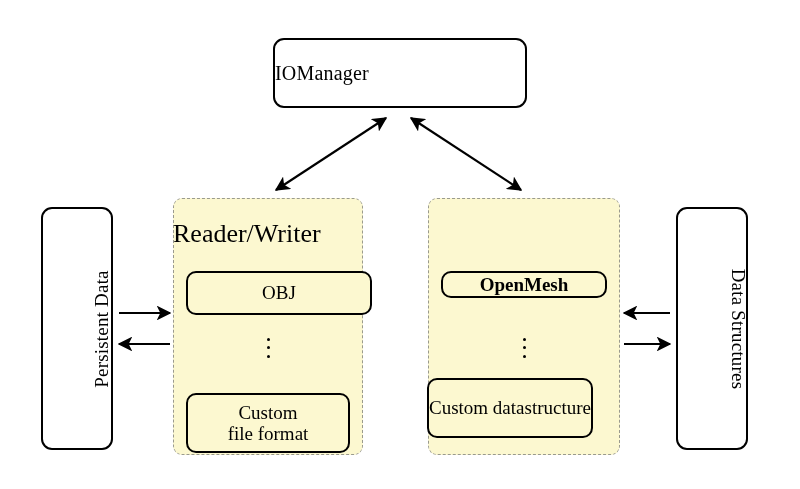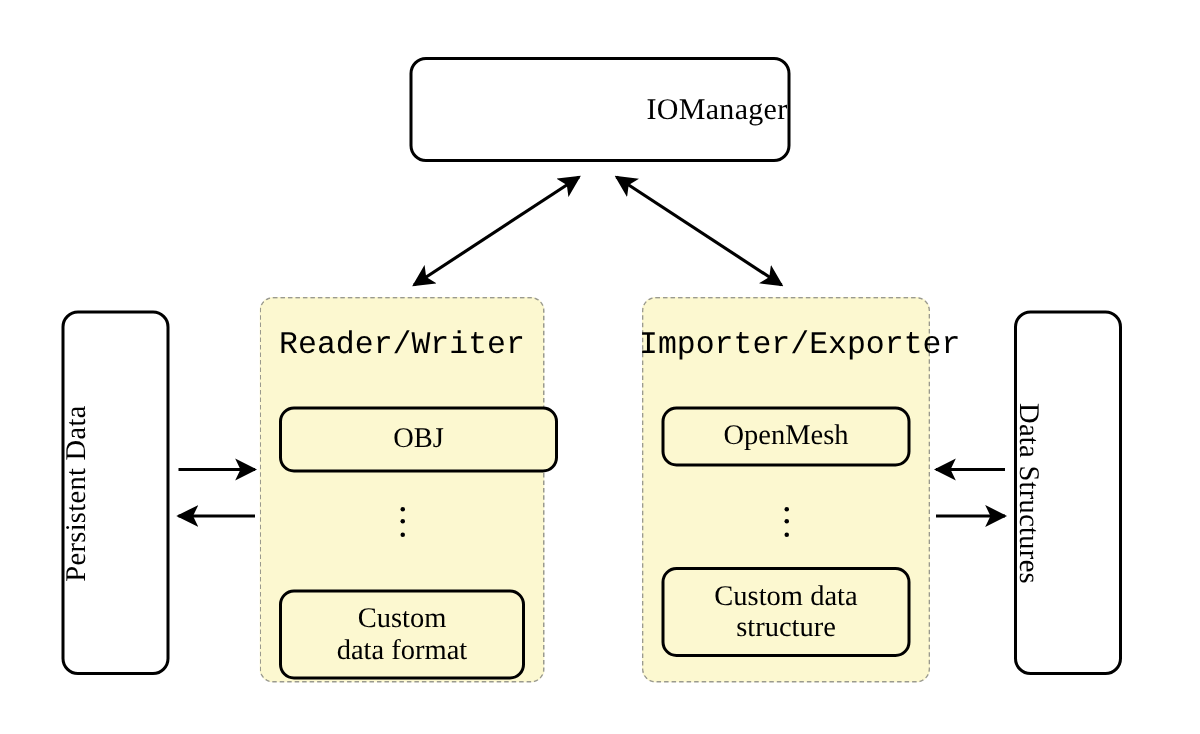--- a/index.html
+++ b/index.html
@@ -20,21 +20,21 @@
     height: 489px;
     background: #ffffff;
   }
 
   
   .node {
     position: absolute;
     box-sizing: border-box;
     display: flex;
     align-items: center;
-    justify-content: flex-end;
+    justify-content: flex-start;
     text-align: center;
   }
 
   
   .solid-box {
     background: #ffffff;
     border: 2.6px solid #000000;
     border-radius: 11px;
   }
 
@@ -56,24 +56,23 @@
     border-radius: 10px;
     display: flex;
     align-items: center;
     justify-content: center;
     text-align: center;
     line-height: 1.12;
   }
 
   .group-title {
     position: absolute;
-    text-align: center;
+    text-align: left;
     white-space: nowrap;
-    font-size: 21px;
-    font-family: Liberation Mono, monospace;
+    font-size: 26px;
   }
 
   
   .vdots {
     position: absolute;
     width: 20px;
     text-align: center;
     font-size: 17px;
     line-height: 6.5px;
     letter-spacing: 0;
@@ -160,35 +159,34 @@
   </div>
 
   <div class="vdots" style="left:258px; top:332px;">
     <span></span>
       <span></span>
       <span></span>
   </div>
 
   <div class="inner-box" style="left:186px; top:393px; width:164px; height:60px; font-size:19px; flex-direction:column;">
     <span>Custom</span>
-    <span>data format</span>
+    <span>file format</span>
   </div>
 
   <div class="group-box" style="left:428px; top:198px; width:192px; height:257px;">
   </div>
-  <div class="group-title" style="left:426px; top:219px; width:196px;">Importer/Exporter</div>
 
-  <div class="inner-box" style="left:441px; top:271px; width:166px; height:40px; font-size:19px;">
+  <div class="inner-box" style="left:441px; top:271px; width:166px; height:27px; font-size:19px;font-weight:bold;">
     <span>OpenMesh</span>
   </div>
 
   <div class="vdots" style="left:514px; top:332px;">
     <span></span>
       <span></span>
       <span></span>
   </div>
 
-  <div class="inner-box" style="left:441px; top:378px; width:166px; height:60px; font-size:19px; flex-direction:column;">
+  <div class="inner-box" style="left:427px; top:378px; width:166px; height:60px; font-size:19px; flex-direction:row;">
     <span>Custom data</span>
     <span>structure</span>
   </div>
 
 </div>
 
 </body></html>

